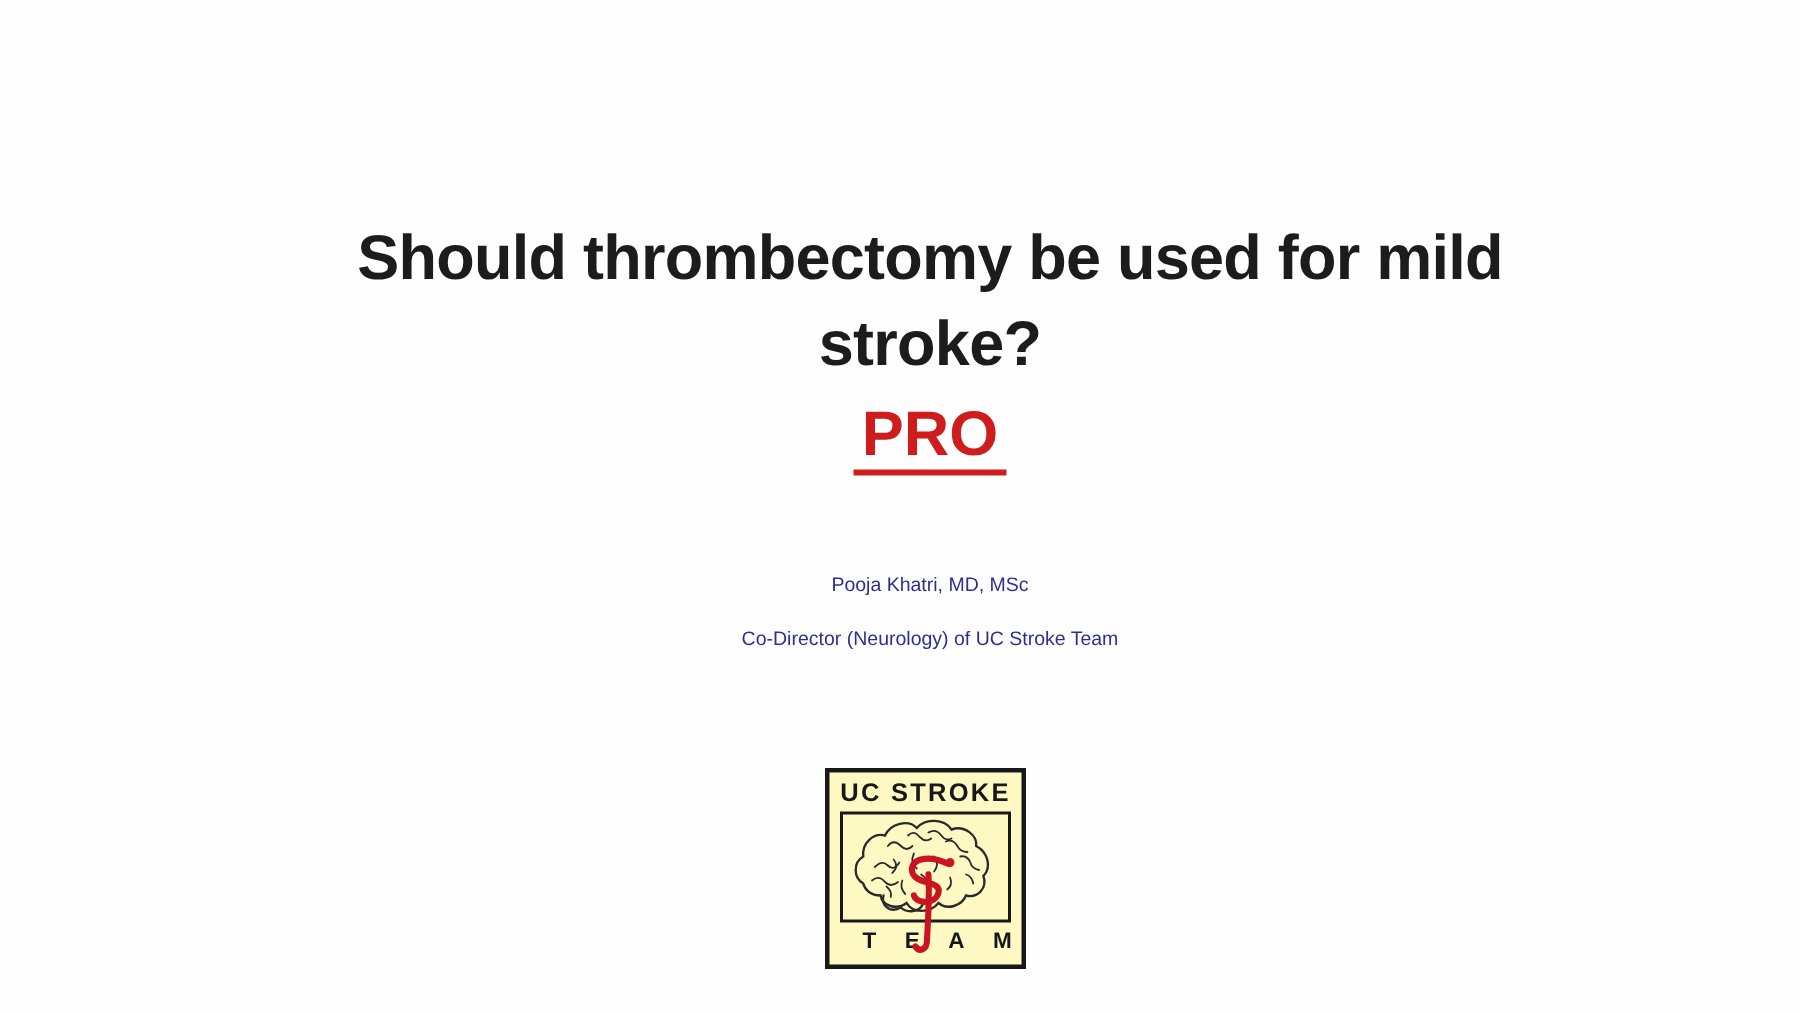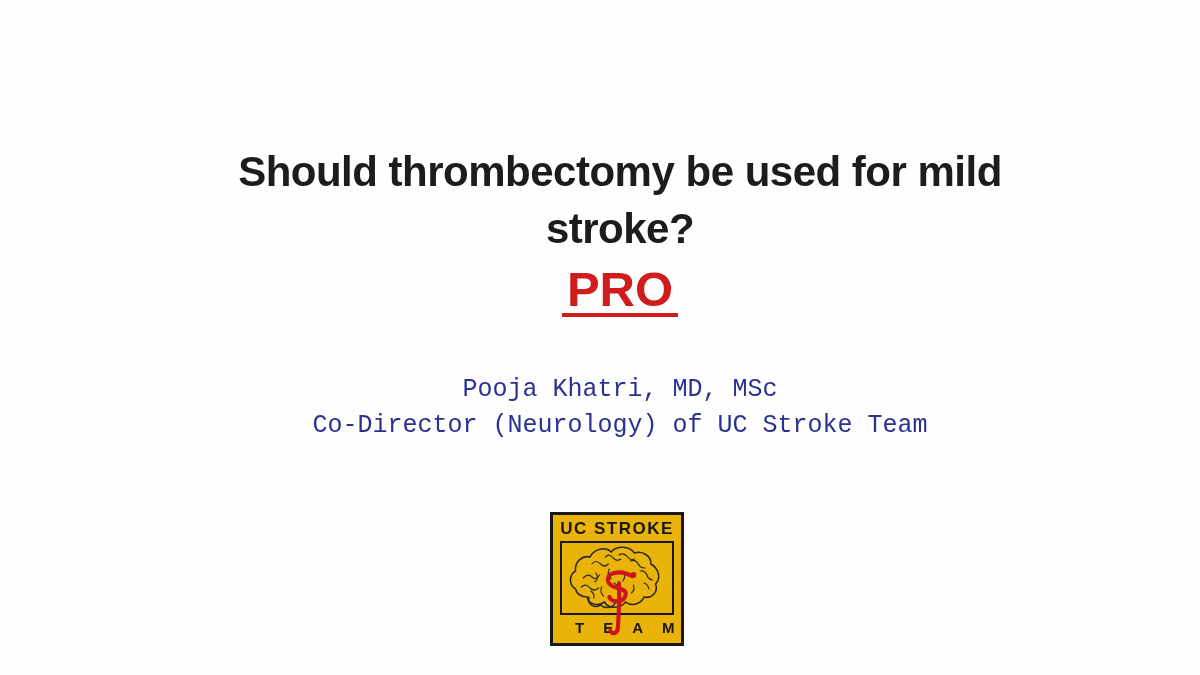--- a/index.html
+++ b/index.html
@@ -34,48 +34,47 @@
   }
   .stance-wrap {
     position: absolute;
     top: 268px;
     left: 0;
     width: 100%;
     text-align: center;
   }
   .stance-text {
     display: inline-block;
-    font-size: 49px;
+    font-size: 42px;
     line-height: 42px;
     font-weight: bold;
     color: #cf1d1d;
     border-bottom: 4px solid #cf1d1d;
     padding: 0 5px 3px 5px;
   }
   .authors {
     position: absolute;
     top: 372px;
     left: 0;
     width: 100%;
     text-align: center;
     color: #2b3191;
-    font-size: 25px;
+    font-size: 13px;
     line-height: 36px;
-    font-family: Liberation Mono, monospace;
   }
   .logo {
     position: absolute;
     top: 512px;
     left: 50%;
     transform: translateX(-50%);
     margin-left: -3px;
     width: 134px;
     height: 134px;
     border: 3px solid #181818;
-    background: #eab308;
+    background: #fef9c3;
     padding: 1px 7px 3px 7px;
     display: flex;
     flex-direction: column;
   }
   .logo-top {
     text-align: center;
     font-weight: bold;
     font-size: 17px;
     line-height: 25px;
     letter-spacing: 1.5px;

